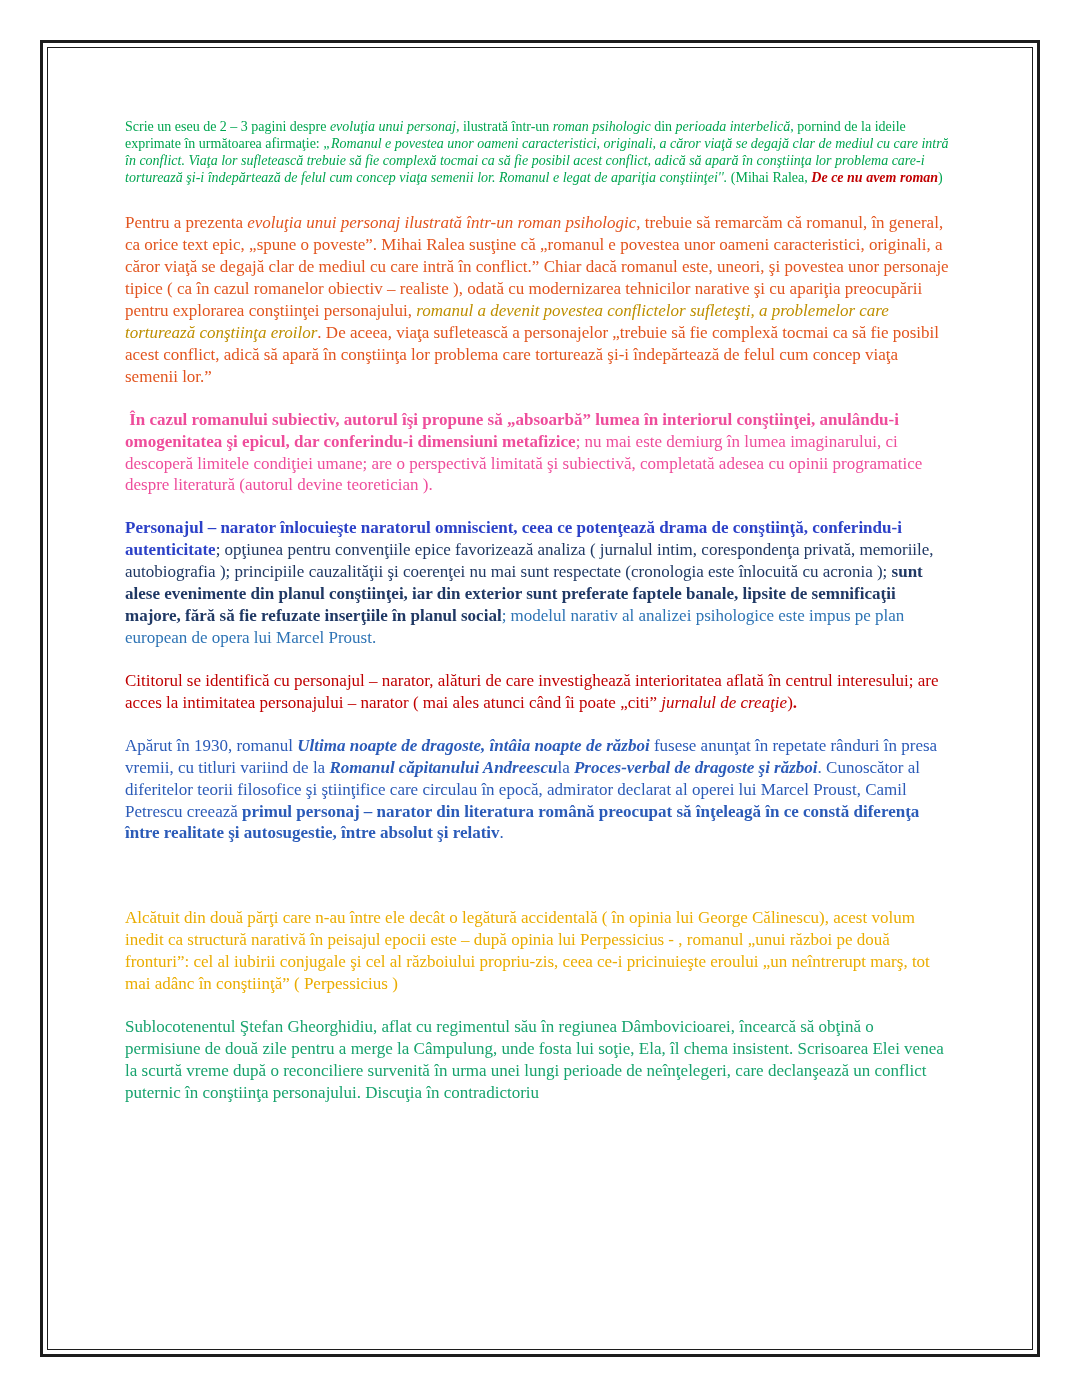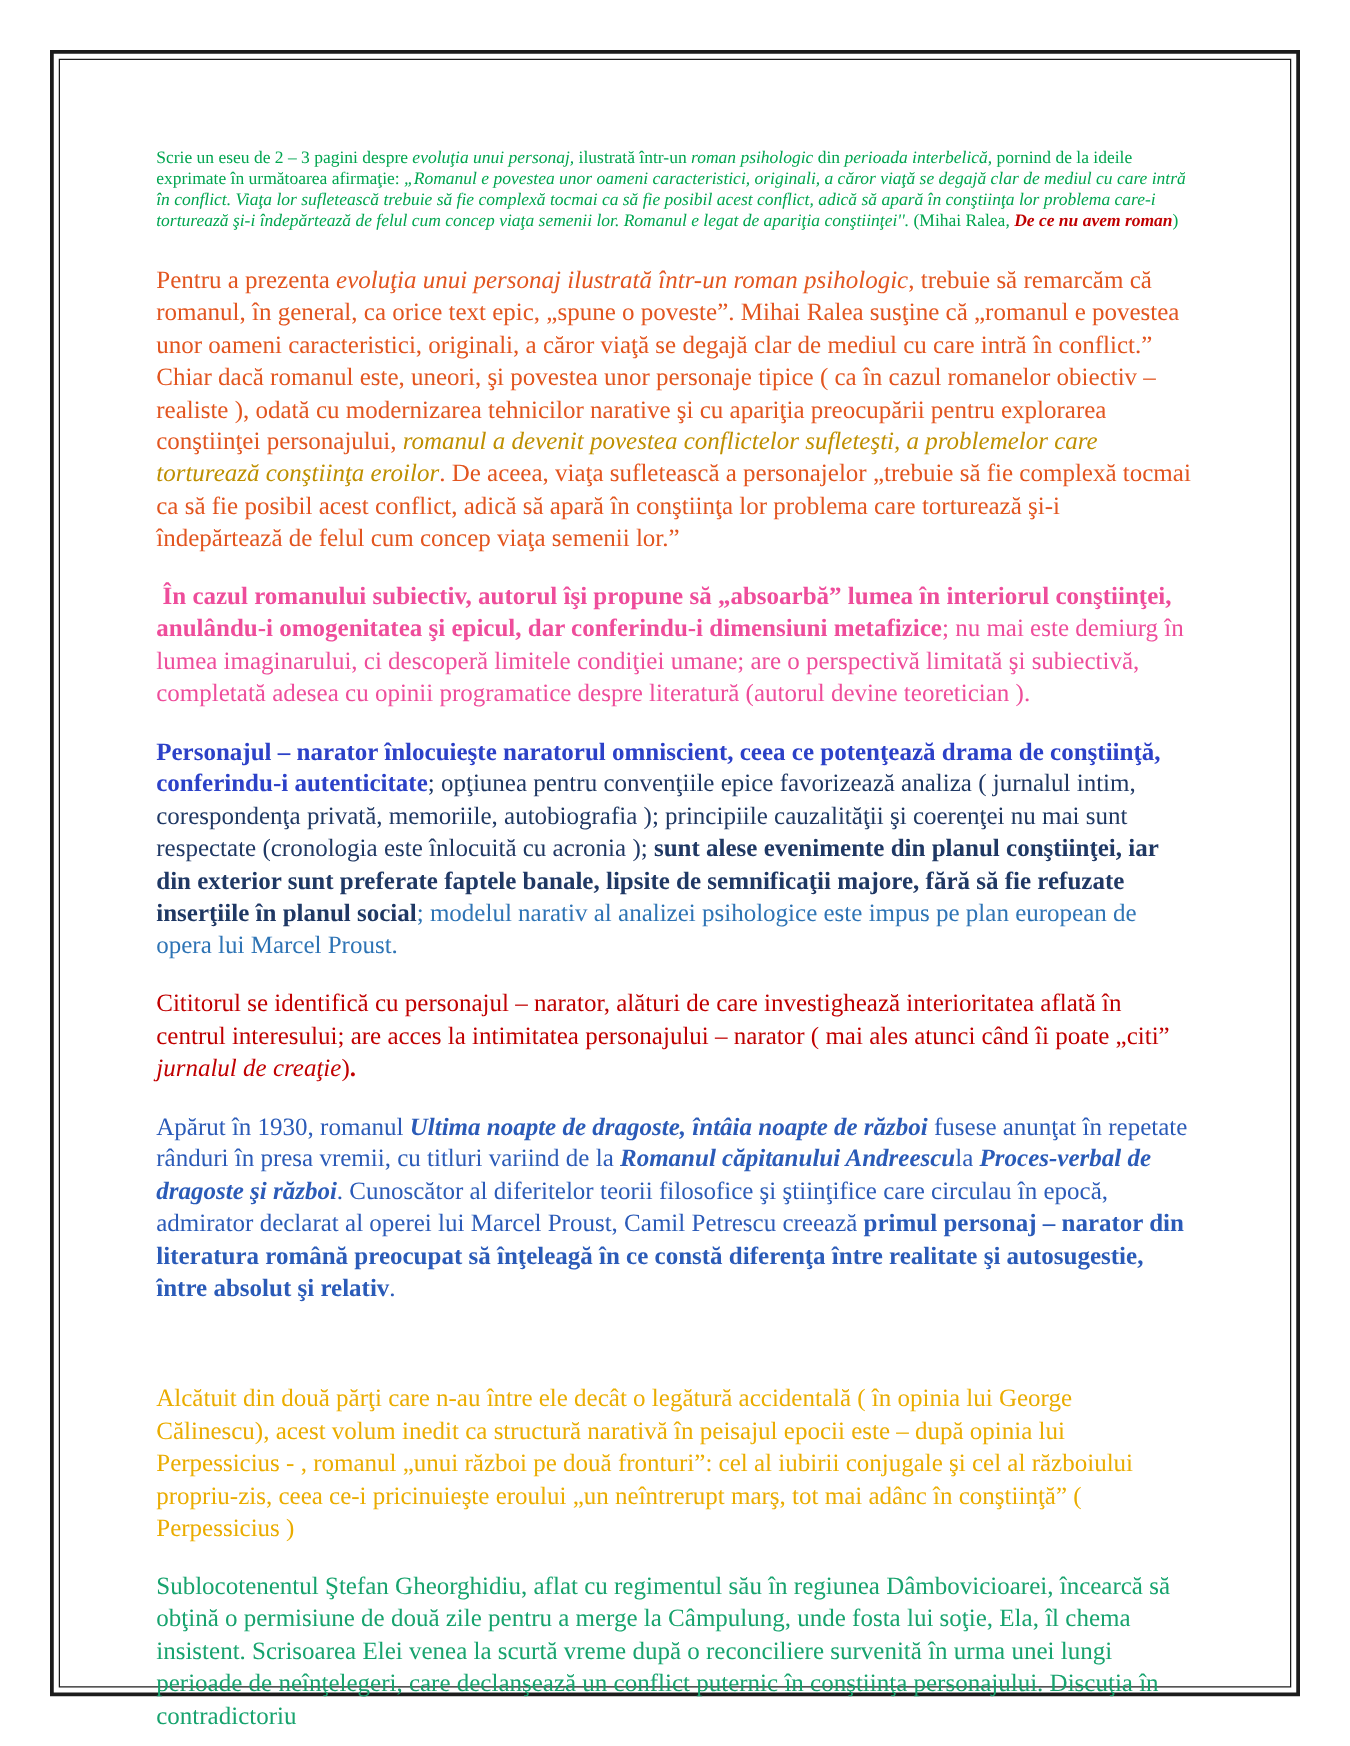--- a/index.html
+++ b/index.html
@@ -26,21 +26,21 @@
     border: 1px solid #1c1c1c;
   }
   .content {
     position: absolute;
     left: 125px;
     top: 118px;
     width: 828px;
   }
   .para {
     margin: 0 0 21px 0;
-    font-size: 20px;
+    font-size: 17px;
     line-height: 1.29;
     text-align: left;
   }
   .para span { white-space: pre-wrap; }
   .para.small {
     font-size: 14px;
     line-height: 1.22;
     margin-bottom: 26px;
   }
   .para.blank {

